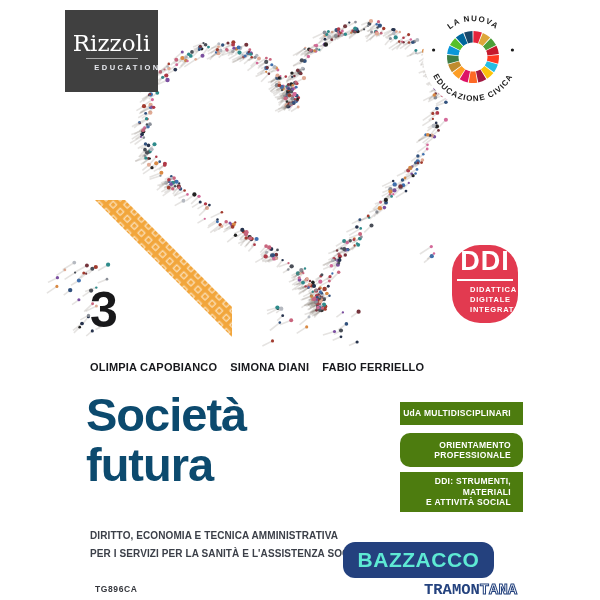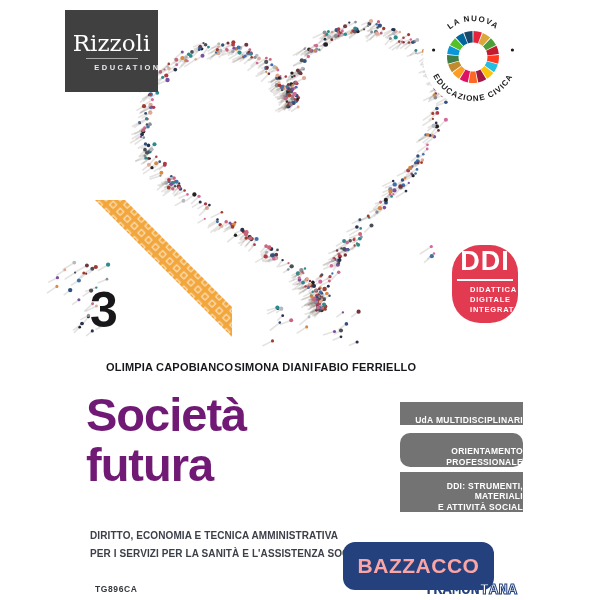--- a/index.html
+++ b/index.html
@@ -21,44 +21,44 @@
   
   .volume{position:absolute;left:90px;top:286px;font-size:50px;font-weight:800;color:#18181a;line-height:48px;}
 
   
   .ddi{position:absolute;left:452px;top:245px;width:66px;height:78px;background:#e23a50;color:#fff;border-radius:28px;}
   .ddi .ddi-title{font-size:27px;font-weight:800;letter-spacing:1px;text-align:center;line-height:33px;}
   .ddi .ddi-rule{height:2px;background:#fff;margin:1px 5px 4px;}
   .ddi .ddi-line{padding-left:18px;font-size:7.5px;font-weight:700;letter-spacing:.8px;line-height:10px;}
 
   
-  .authors{position:absolute;left:90px;top:361px;display:flex;gap:1px;
-           font-size:11px;font-weight:700;letter-spacing:.2px;color:#17181c;margin-left:16px;}
+  .authors{position:absolute;left:90px;top:361px;display:flex;gap:13px;
+           font-size:11px;font-weight:700;letter-spacing:.2px;color:#17181c;}
 
   
   .title{position:absolute;left:86px;top:390px;font-size:47px;font-weight:800;
-         line-height:50px;letter-spacing:-1px;color:#701a75;}
+         line-height:50px;letter-spacing:-1px;color:#0c4a6e;}
 
   
-  .topic-btn{position:absolute;left:400px;width:123px;background:#737373;color:#ffffff;
-             display:flex;flex-direction:column;justify-content:flex-end;align-items:flex-end;
-             padding-right:0;box-sizing:border-box;
+  .topic-btn{position:absolute;left:400px;width:123px;background:#4d7c0f;color:#ffffff;
+             display:flex;flex-direction:column;justify-content:center;align-items:flex-end;
+             padding-right:12px;box-sizing:border-box;
              font-size:8.5px;font-weight:700;line-height:10.5px;letter-spacing:.3px;text-align:right;}
   #btn-1{top:402px;height:23px;}
   #btn-2{top:433px;height:34px;border-radius:10px;}
   #btn-3{top:472px;height:40px;}
 
   
   .subtitle{position:absolute;left:90px;top:527px;font-size:10px;font-weight:700;
             line-height:17.5px;color:#3c4049;letter-spacing:.1px;}
 
   
-  .bazzacco{position:absolute;left:343px;top:542px;width:151px;height:48px;border-radius:12px;
+  .bazzacco{position:absolute;left:343px;top:542px;width:151px;height:36px;border-radius:12px;
             background:#24417e;display:flex;align-items:center;justify-content:center;
-            font-size:21px;font-weight:800;letter-spacing:.5px;color:#fca5a5;}
+            font-size:21px;font-weight:800;letter-spacing:.5px;color:#5eead4;}
 
   
   .code{position:absolute;left:95px;top:584px;font-size:8.5px;font-weight:700;color:#34363c;letter-spacing:.6px;}
   .tramontana{position:absolute;left:424px;top:581px;font-size:15.5px;font-weight:800;color:#24427e;white-space:nowrap;font-family:Liberation Mono, monospace;}
   .tramontana .outline{color:#ffffff;-webkit-text-stroke:1px #24427e;}
 </style>
 </head>
 <body>
 
 <div id="cover">

